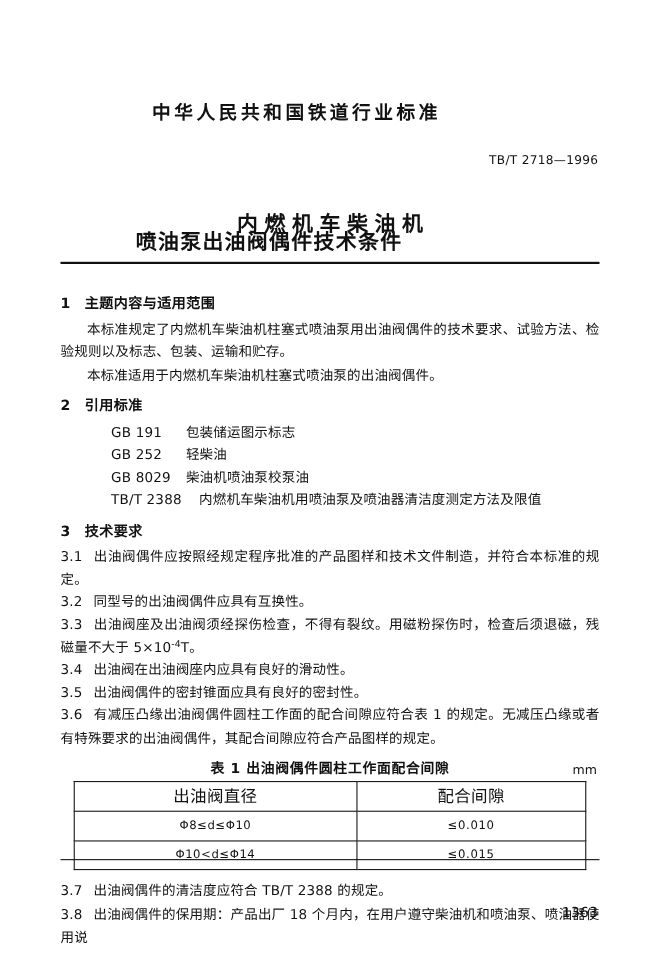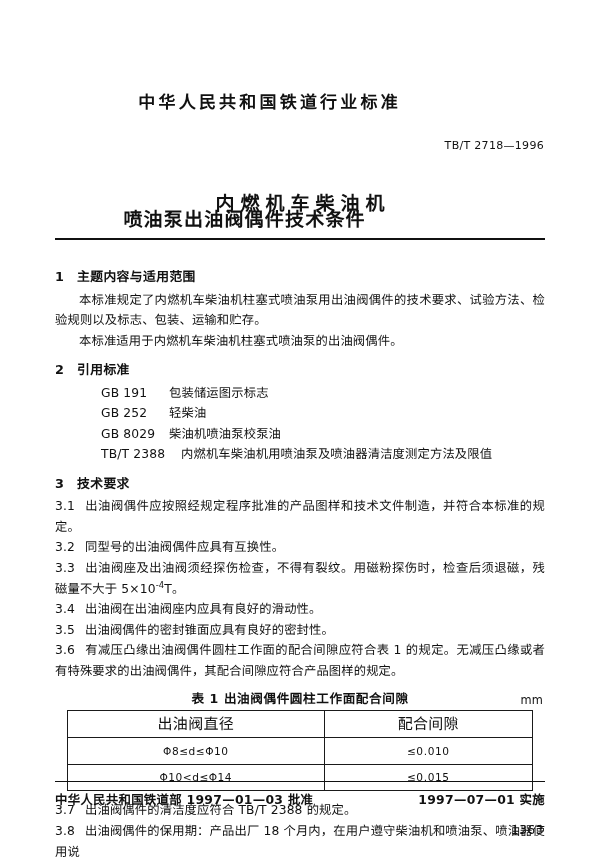--- a/index.html
+++ b/index.html
@@ -311,21 +311,15 @@
     </div>
 
     <div class="clause">
       <span class="cnum">3.8</span><span>出油阀偶件的保用期：产品出厂 18 个月内，在用户遵守柴油机和喷油泵、喷油器使用说</span>
     </div>
 
   </div>
 
   <div class="rule-bottom"></div>
 
-  <div class="footer">
-    <div class="footer-row">
-      <span class="footer-left">中华人民共和国铁道部 1997—01—03 批准</span>
-      <span class="footer-right">1997—07—01 实施</span>
-    </div>
-  </div>
   <div class="pagenum">1363</div>
 
 </div>
 
 </body></html>

